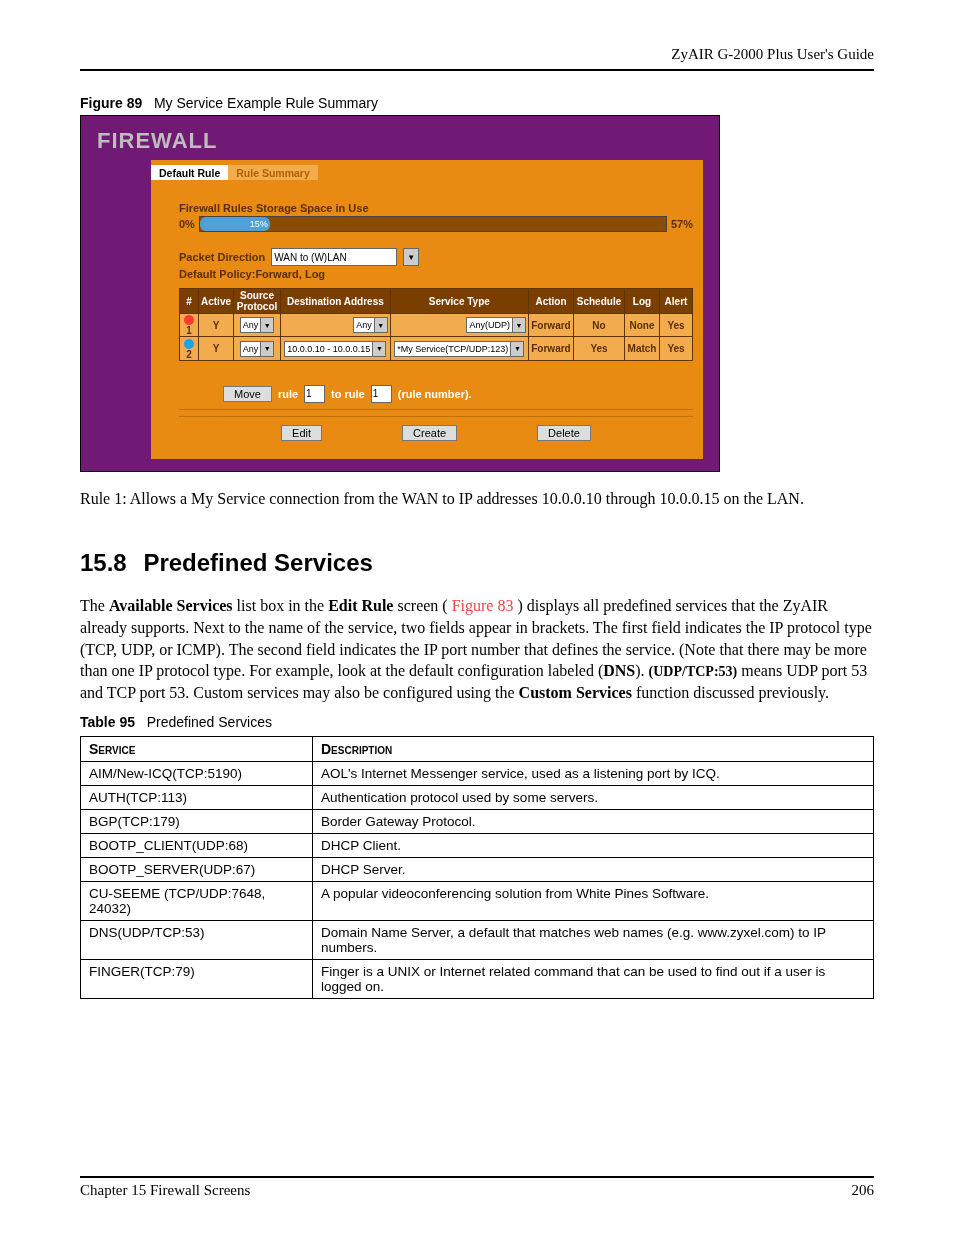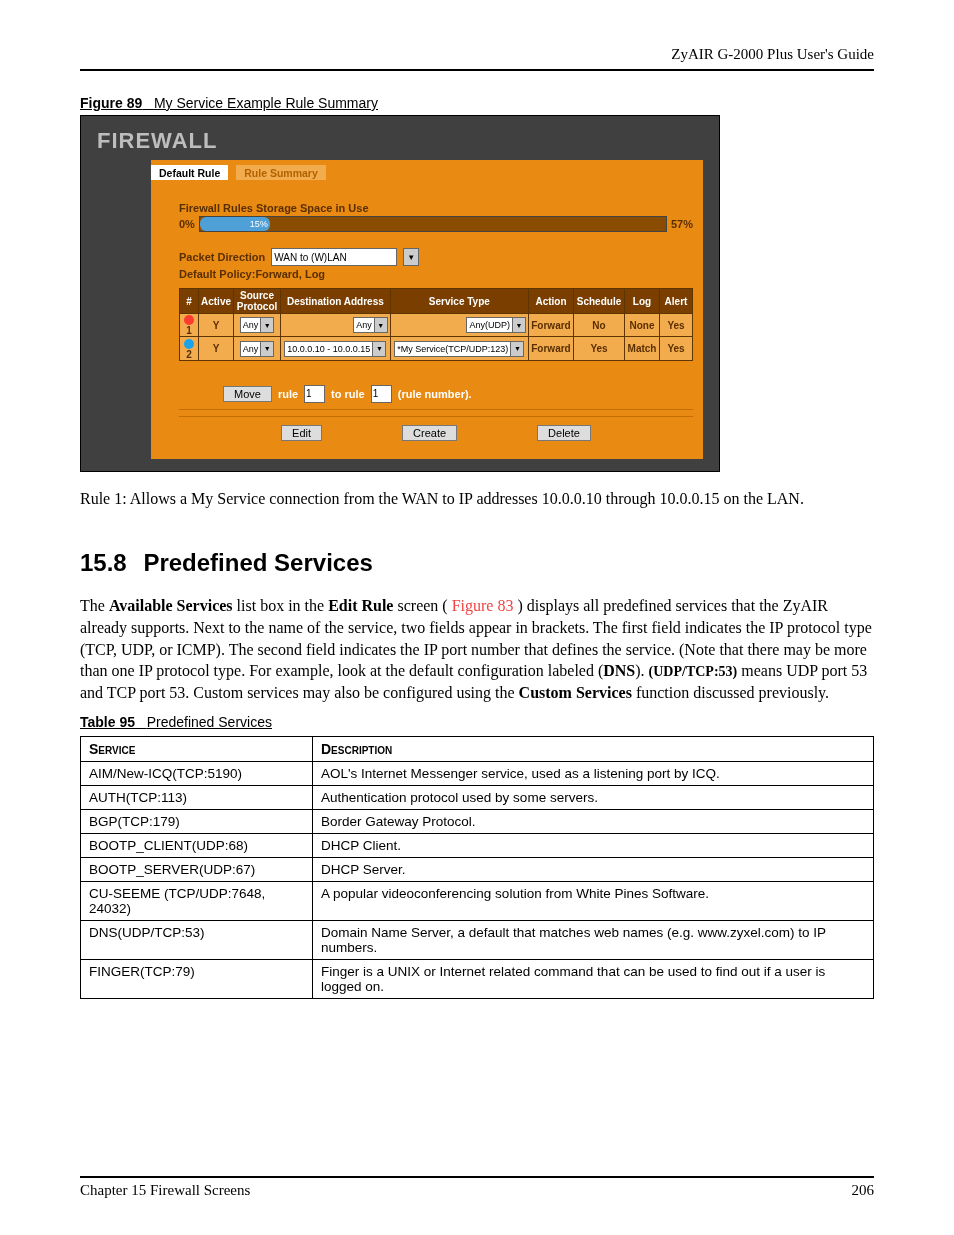--- a/index.html
+++ b/index.html
@@ -22,32 +22,31 @@
   }
   .head-rule {
     border: none;
     border-top: 2px solid #000;
     margin: 0 0 24px 0;
   }
   .caption {
     font-family: Arial, Helvetica, sans-serif;
     font-size: 14px;
     margin: 10px 0 4px 0;
-    text-decoration: underline;
   }
   .caption b { font-weight: bold; }
 
   
   .shot {
     border: 1px solid #000;
     width: 640px;
     margin-left: 0;
     box-sizing: border-box;
     padding: 10px 16px 12px 16px;
-    background: #404040;
+    background: #701a75;
   }
   .fw-title {
     font-family: Arial, Helvetica, sans-serif;
     font-size: 22px;
     font-weight: bold;
     color: #bdbdbd;
     letter-spacing: 1px;
     margin: 2px 0 6px 0;
   }
   .orange-panel {
@@ -61,21 +60,21 @@
     display: flex;
     align-items: flex-end;
     height: 20px;
   }
   .tab {
     padding: 2px 8px 1px 8px;
     font-weight: bold;
     font-size: 10.5px;
     color: #b36200;
     background: #f2ab4d;
-    margin-right: 8px;
+    margin-right: 0;
   }
   .tab.inactive {
     background: #fff;
     color: #000;
   }
   .inner-block {
     margin: 22px 10px 0 28px;
     color: #000;
   }
   .lbl {

